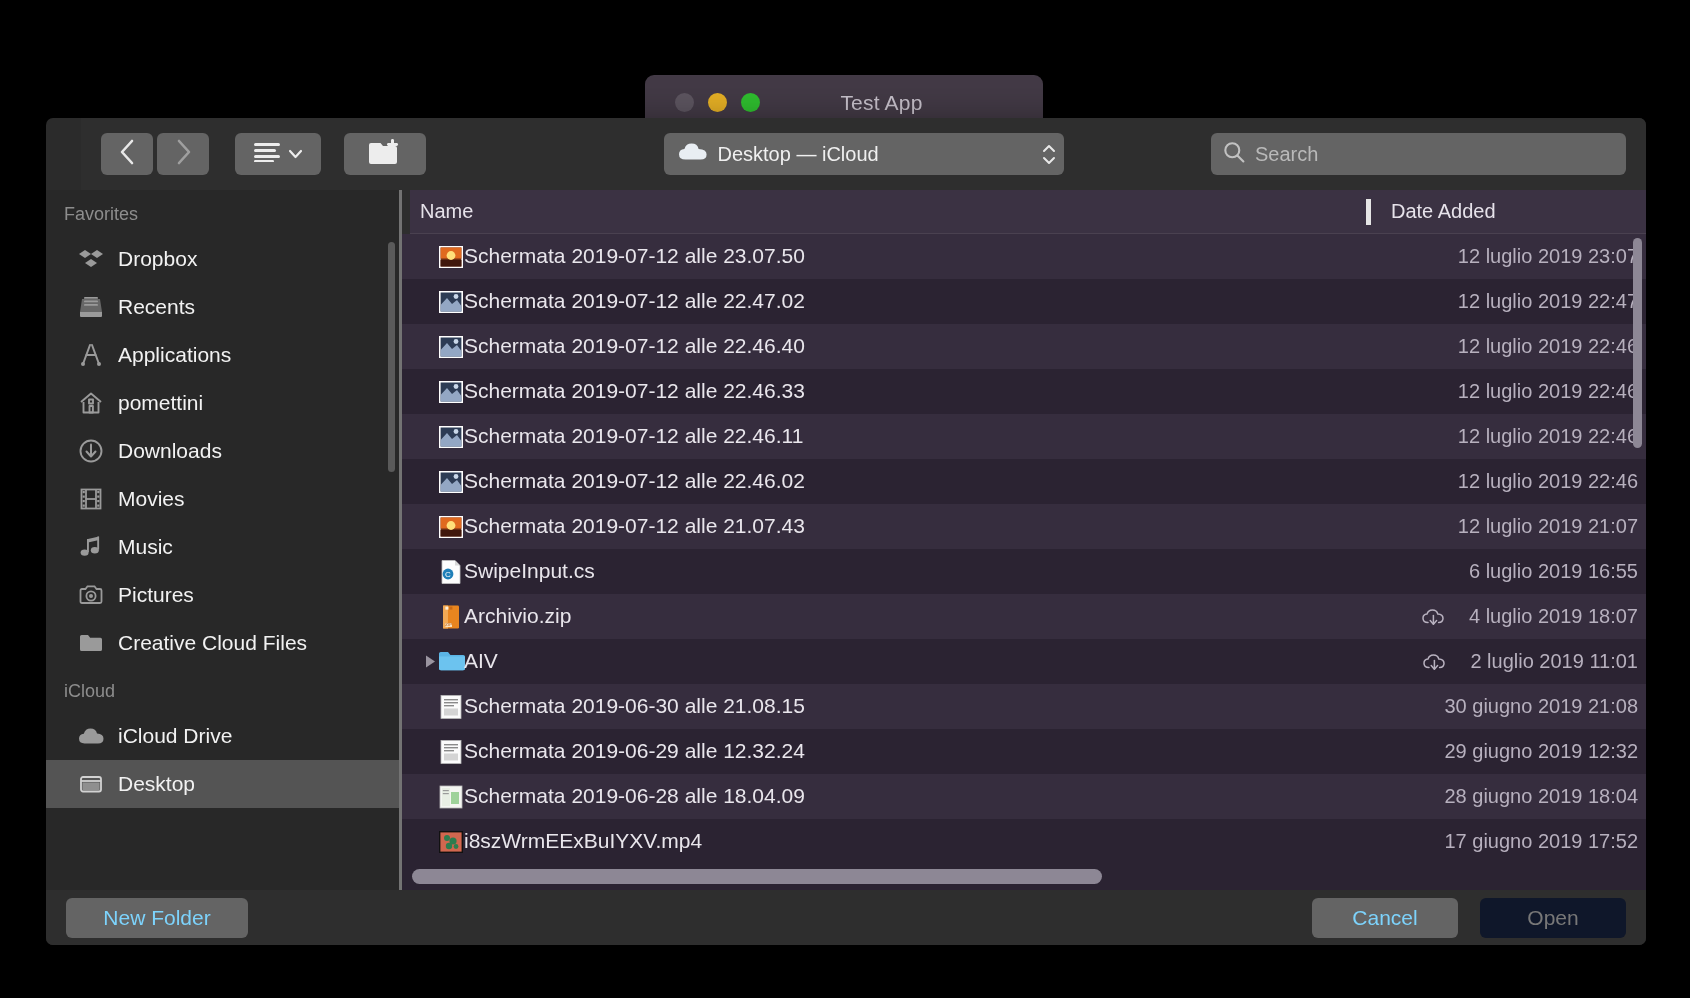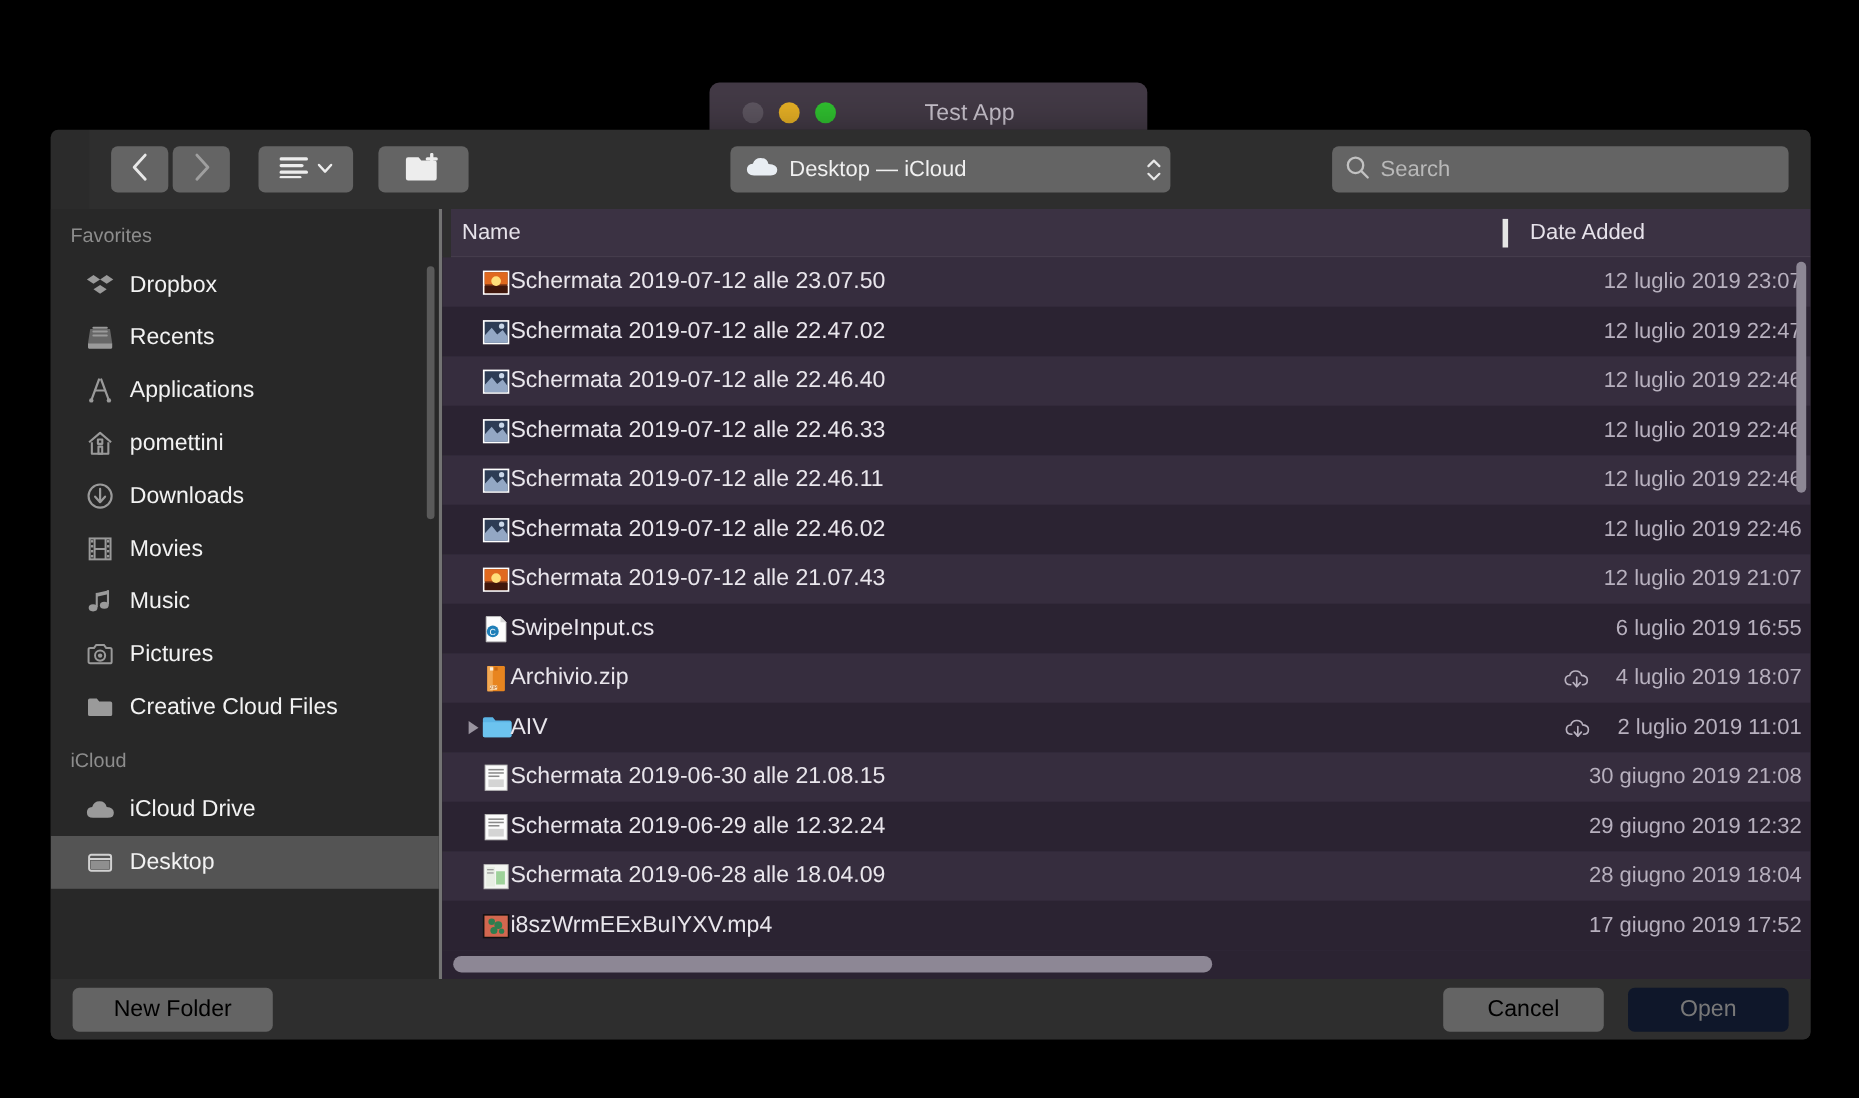--- a/index.html
+++ b/index.html
@@ -217,21 +217,21 @@
     height: 55px;
     background: #2e2e2e;
     display: flex; align-items: center;
     padding: 0 20px;
     position: relative;
   }
   .btn {
     height: 40px;
     border-radius: 6px;
     background: #646464;
-    color: #000000;
+    color: #7dd3fc;
     font-size: 21px;
     display: flex; align-items: center; justify-content: center;
     padding: 0 18px;
   }
   .btn.new-folder { min-width: 182px; }
   .btn.cancel { min-width: 146px; }
   .btn.open {
     min-width: 146px;
     background: #0f172a;
     color: #787878;

